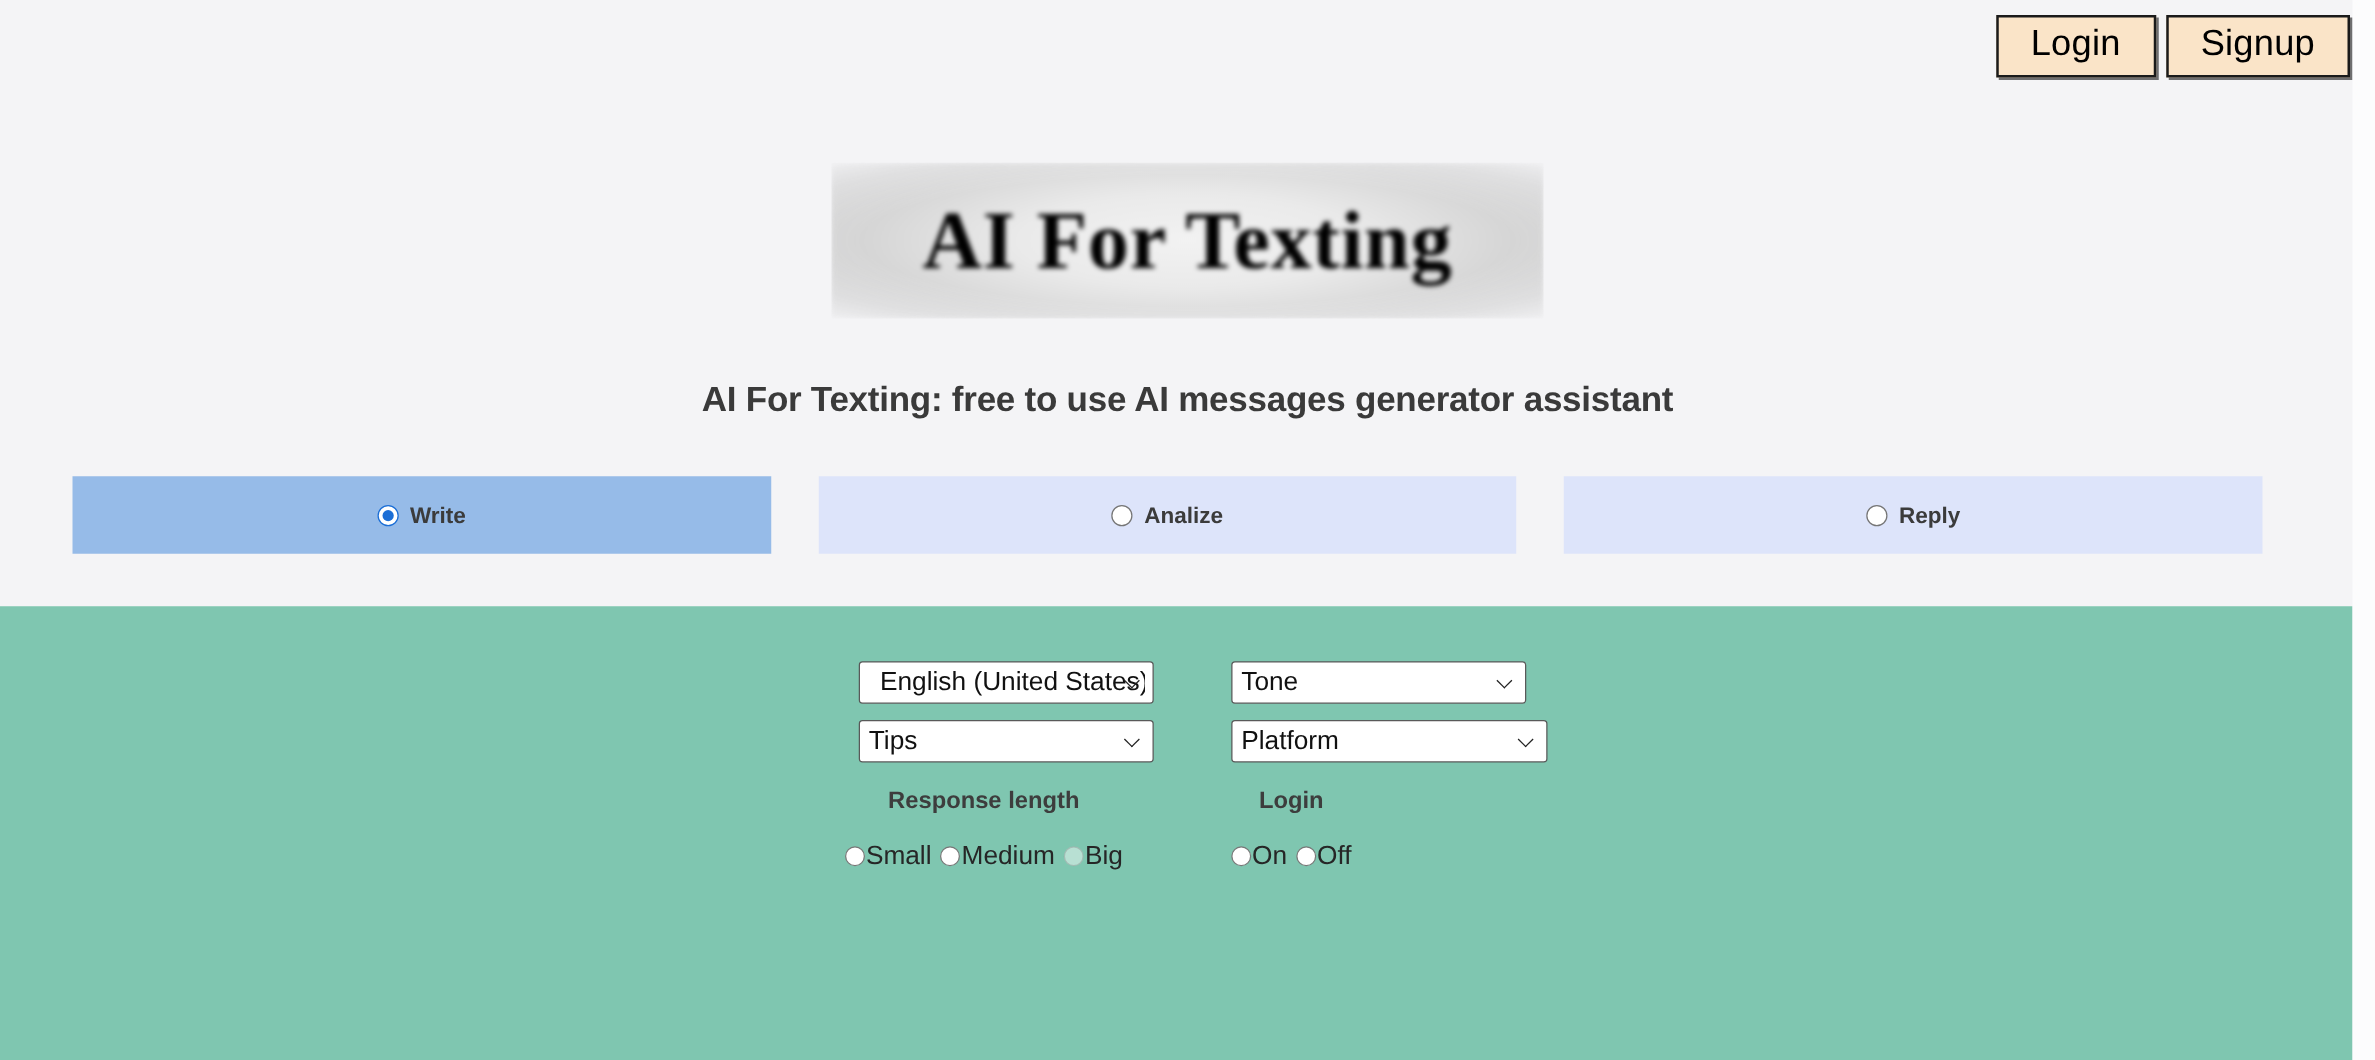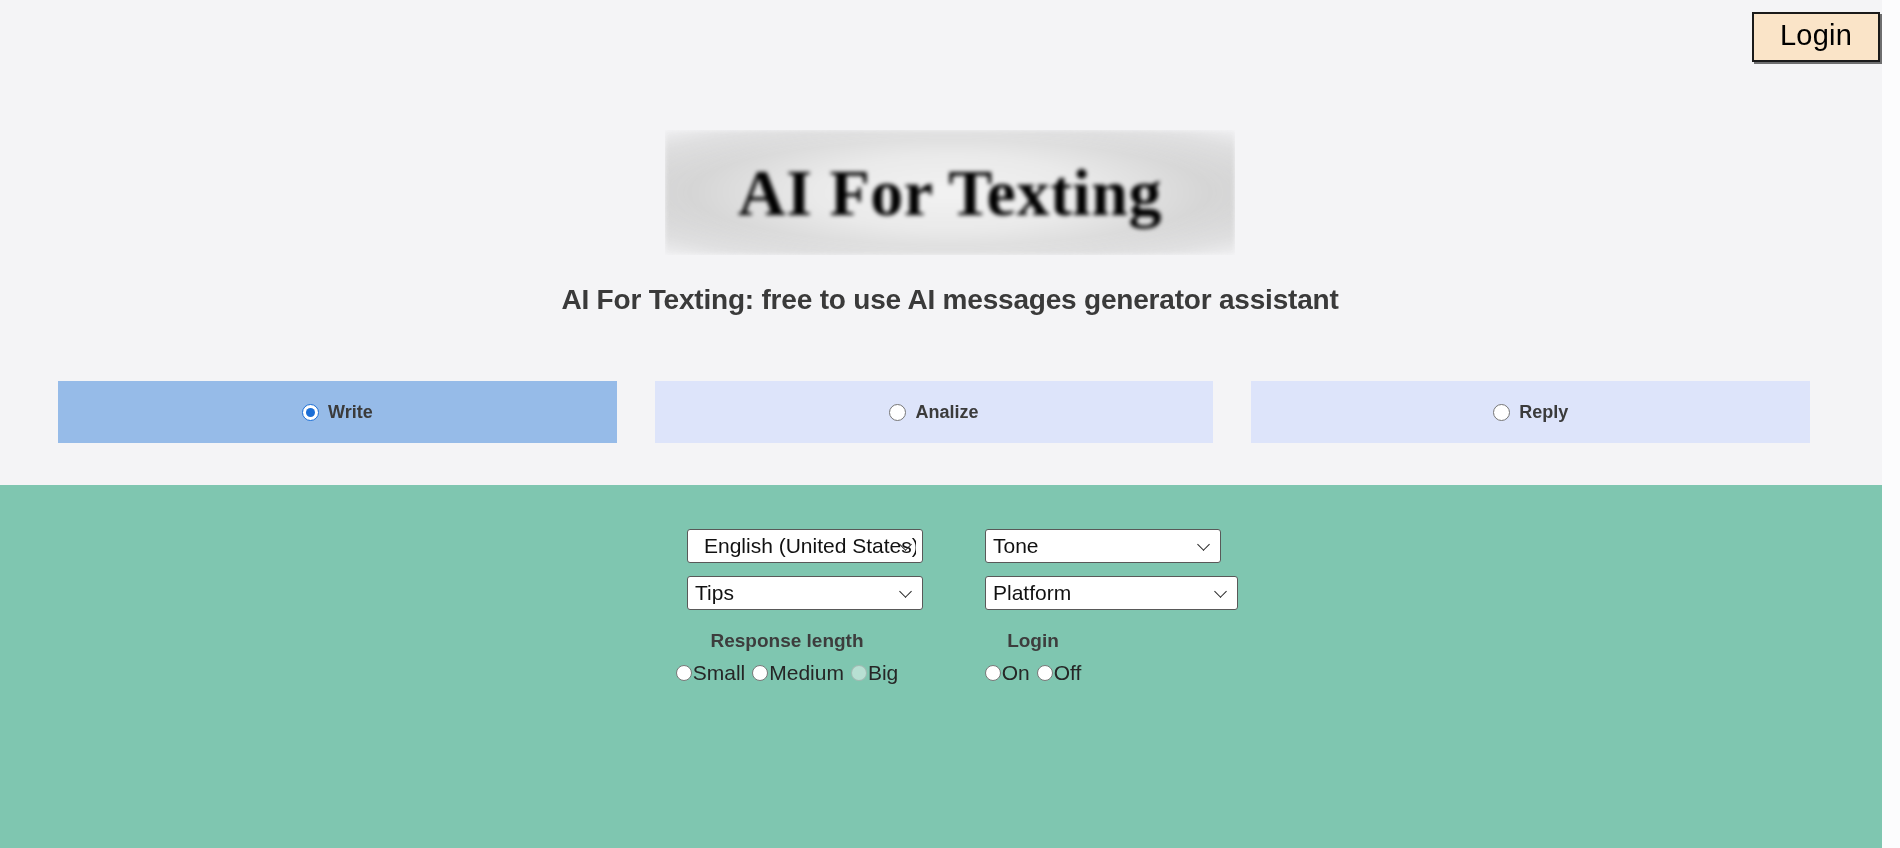--- a/index.html
+++ b/index.html
@@ -74,21 +74,21 @@
     font-weight: bold;
     font-size: 66px;
     color: #000;
     letter-spacing: 0.5px;
     white-space: nowrap;
   }
 
   
   .tagline {
     position: absolute;
-    top: 284px;
+    top: 304px;
     left: 0;
     right: 0;
     text-align: center;
     font-family: "Liberation Sans", sans-serif;
     font-weight: bold;
     font-size: 28px;
     color: #3a3a3a;
     letter-spacing: -0.2px;
   }
 
@@ -216,21 +216,21 @@
     gap: 46px;
     margin-top: 20px;
   }
   .opt-group { }
   .opt-title {
     font-family: "Liberation Sans", sans-serif;
     font-weight: bold;
     font-size: 19px;
     color: #3d3d3d;
     text-align: center;
-    margin-bottom: 9px;
+    margin-bottom: 21px;
   }
   .opt-choices {
     display: flex;
     justify-content: center;
     gap: 2px;
   }
   .opt-choice {
     display: inline-flex;
     align-items: center;
     gap: 1px;
@@ -259,20 +259,21 @@
   .group-len { width: 200px; }
   .group-emoji { width: 200px; }
 </style>
 </head>
 <body>
 
 <div id="page">
 
   <div class="auth-bar">
     <button class="auth-btn">Login</button>
+    <button class="auth-btn">Signup</button>
   </div>
 
   <div class="logo-wrap">
     <div class="logo-box">
       <span class="logo-text">AI For Texting</span>
     </div>
   </div>
 
   <div class="tagline">AI For Texting: free to use AI messages generator assistant</div>
 

